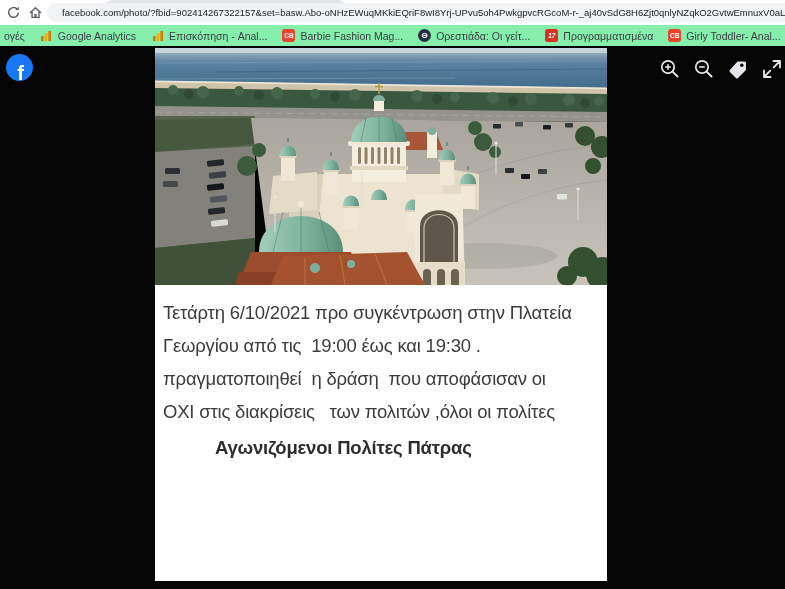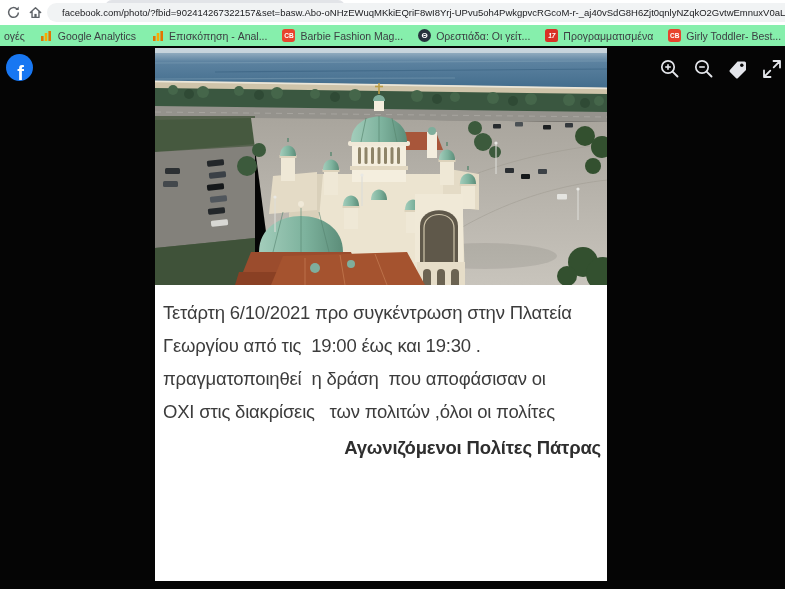--- a/index.html
+++ b/index.html
@@ -42,21 +42,21 @@
   .fbtools { position:absolute; top:12px; right:0; display:flex; align-items:center;
              gap:12px; padding-right:2px; }
   .fbtools .ic { width:22px; height:22px; cursor:pointer; }
 
   .photo-card { position:absolute; left:155px; top:2px; width:452px; }
   .photo-wrap { width:452px; height:237px; display:block; }
   .caption { width:452px; height:296px; background:#fff; padding:11px 6px 0 8px;
              font-size:18.5px; letter-spacing:-0.2px; color:#3c3c3c; }
   .cap-line { line-height:33px; white-space:pre; }
   .cap-sign { line-height:33px; white-space:pre; font-weight:bold; color:#2e2e2e;
-              padding-left:52px; margin-top:3px;text-align:right; }
+              padding-left:52px; margin-top:3px; }
 </style>
 </head>
 <body>
 
 <div class="chrome">
   <div class="toolbar">
     <div class="tab-frag"></div>
 
     <div class="tb-btn tb-reload">
       <svg class="ic" width="15" height="15" viewBox="0 0 16 16">
@@ -112,21 +112,21 @@
     <div class="bm">
       <span class="bm-ico badge theta">Θ</span>
       <span class="bm-label">Ορεστιάδα: Οι γείτ...</span>
     </div>
     <div class="bm">
       <span class="bm-ico badge red">17</span>
       <span class="bm-label">Προγραμματισμένα</span>
     </div>
     <div class="bm">
       <span class="bm-ico badge cb">CB</span>
-      <span class="bm-label">Girly Toddler- Best...</span>
+      <span class="bm-label">Girly Toddler- Anal...</span>
     </div>
 
   </div>
 </div>
 
 <div class="viewer">
 
   <div class="fb-logo">
     <span class="fb-f">f</span>
   </div>

